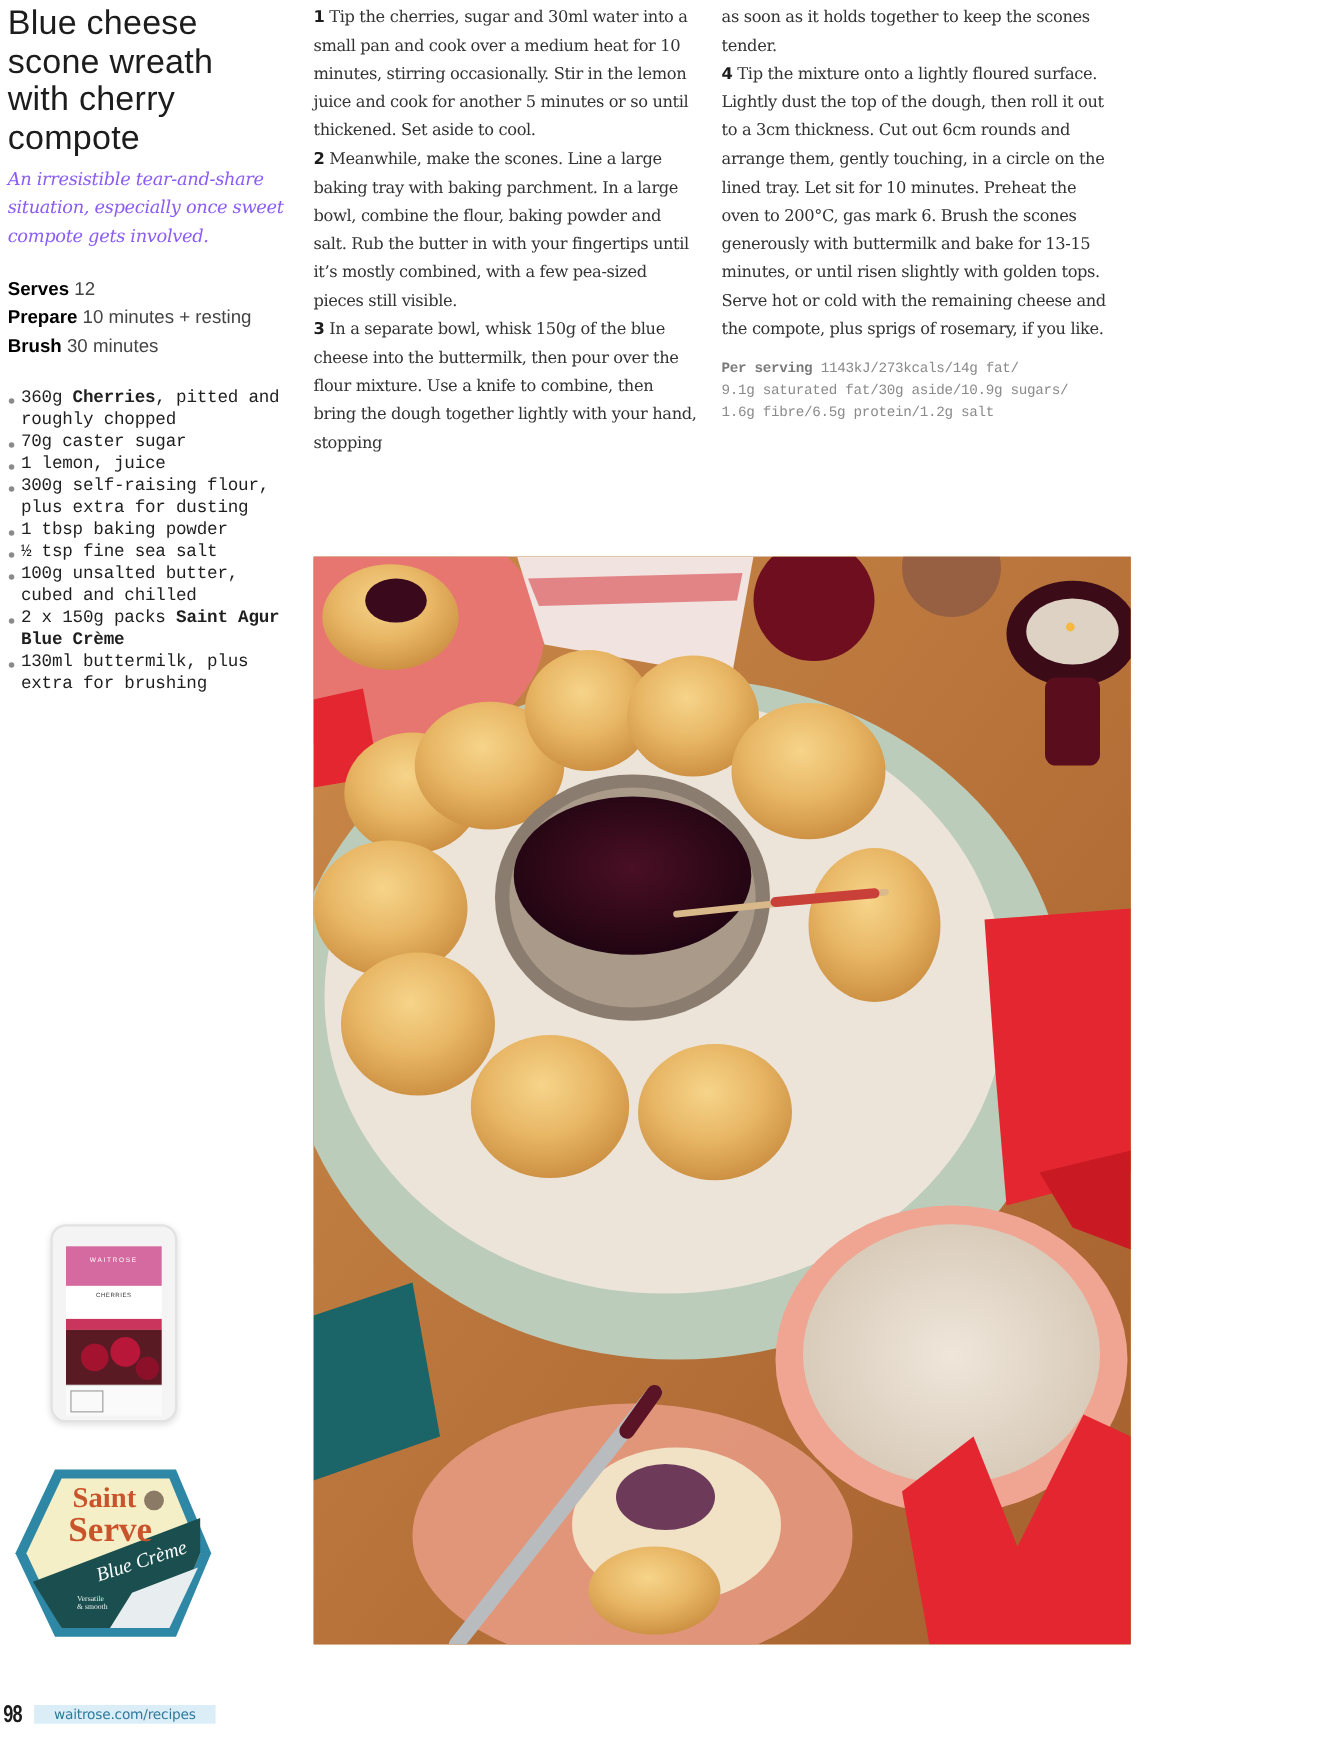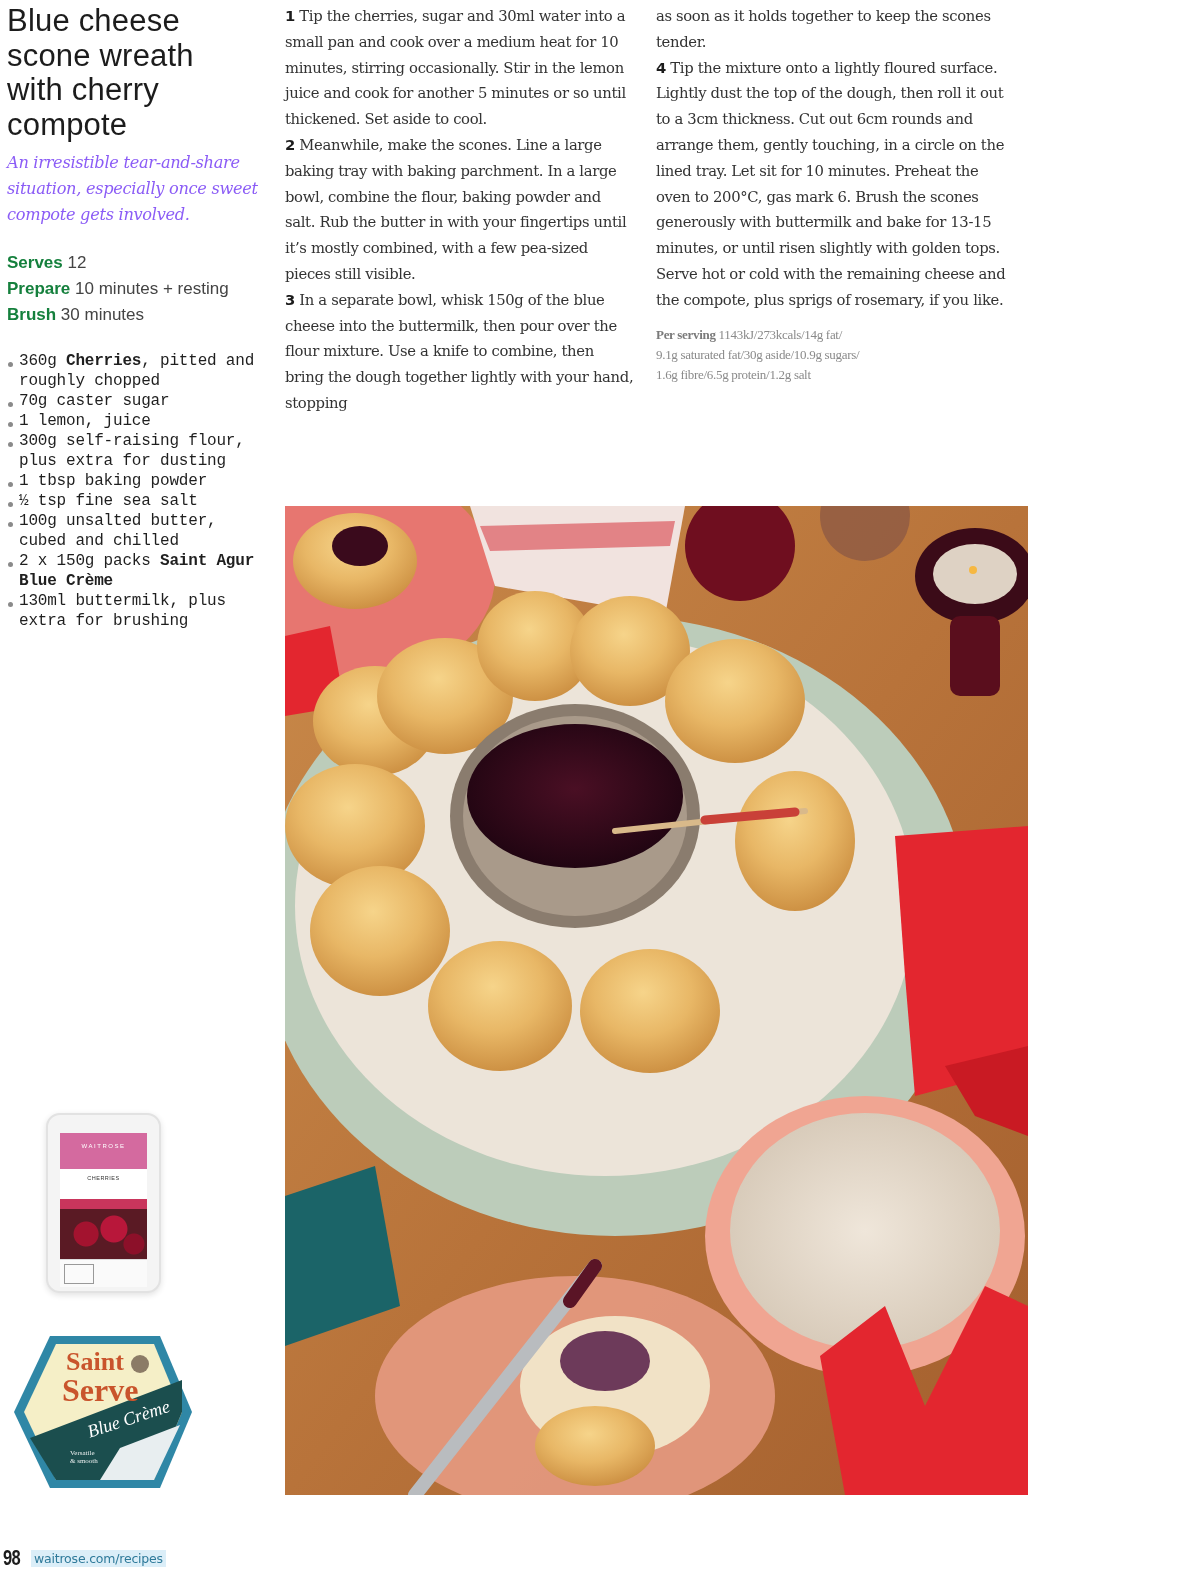--- a/index.html
+++ b/index.html
@@ -4,34 +4,34 @@
   <style>
     * { box-sizing: border-box; margin: 0; padding: 0; }
     html, body { width: 1200px; height: 1580px; background: #ffffff; overflow: hidden; }
     body { position: relative; color: #222; font-family: "DejaVu Sans", sans-serif; }
 
     .left-col { position: absolute; left: 7px; top: 4px; width: 265px; }
     .title { font-family: "Liberation Sans", sans-serif; font-weight: 400; font-size: 31px; line-height: 34.5px; color: #1c1c1c; letter-spacing: 0.2px; }
     .standfirst { margin-top: 8px; font-family: "DejaVu Serif", serif; font-style: italic; font-size: 16.2px; line-height: 26px; color: #8b5cf6; letter-spacing: -0.3px; }
 
     .meta { margin-top: 22px; font-family: "Liberation Sans", sans-serif; font-size: 17px; line-height: 26px; color: #333; }
-    .meta .row b { font-weight: 700; color: #15803d; }
+    .meta .row b { font-weight: 700; color: #000000; }
     .meta .row span.val { font-weight: 300; color: #444; }
 
     .ingredients { margin-top: 23px; list-style: none; font-family: Liberation Mono, monospace; font-size: 16px; line-height: 20px; color: #1f1f1f; }
     .ingredients li { position: relative; padding-left: 12px; letter-spacing: -0.2px; }
     .ingredients li::before { content: ""; position: absolute; left: 1px; top: 11px; width: 5px; height: 5px; border-radius: 50%; background: #8a8a8a; }
     .ingredients b { font-weight: 700; }
 
     .method-col { position: absolute; top: 3px; width: 350px; font-family: "DejaVu Serif", serif; font-size: 14.8px; line-height: 25.8px; color: #333; letter-spacing: -0.35px; }
     .method-col.c1 { left: 285px; }
     .method-col.c2 { left: 656px; }
     .method-col p b { font-family: "DejaVu Sans", sans-serif; font-weight: 700; color: #1c1c1c; }
 
-    .nutrition { margin-top: 12px; font-family: Liberation Serif, serif; font-size: 13px; line-height: 20px; color: #8a8a8a; letter-spacing: -0.3px; }
+    .nutrition { margin-top: 12px; font-family: Liberation Mono, monospace; font-size: 13px; line-height: 20px; color: #8a8a8a; letter-spacing: -0.3px; }
     .nutrition b { font-weight: 700; color: #7a7a7a; }
 
     .photo { position: absolute; left: 285px; top: 506px; width: 743px; height: 989px; overflow: hidden; background: #b5723b; }
 
     .pack-cherries { position: absolute; left: 46px; top: 1113px; width: 115px; height: 180px; border-radius: 14px; background: #f4f4f4; border: 2px solid #e2e2e2; box-shadow: 0 2px 6px rgba(0,0,0,0.12); overflow: hidden; }
     .pack-cherries .band { position: absolute; left: 12px; right: 12px; top: 18px; height: 36px; background: #d46a9f; color: #fff; font-family: "Liberation Sans", sans-serif; font-size: 6px; letter-spacing: 1.5px; text-align: center; padding-top: 10px; }
     .pack-cherries .lbl { position: absolute; left: 12px; right: 12px; top: 54px; height: 30px; background: #fff; font-family: "Liberation Sans", sans-serif; font-size: 5.5px; text-align: center; color: #333; padding-top: 6px; letter-spacing: 0.5px; }
     .pack-cherries .stripe { position: absolute; left: 12px; right: 12px; top: 84px; height: 10px; background: #c9355c; }
     .pack-cherries .fruit { position: absolute; left: 12px; right: 12px; top: 94px; height: 50px; background: radial-gradient(circle at 30% 50%, #a3132f 0 12px, transparent 13px), radial-gradient(circle at 62% 40%, #b8173a 0 13px, transparent 14px), radial-gradient(circle at 85% 70%, #8c1029 0 10px, transparent 11px), #5a1a24; }
     .pack-cherries .info { position: absolute; left: 12px; right: 12px; top: 144px; height: 28px; background: #fafafa; border-top: 1px solid #ddd; }
@@ -39,21 +39,21 @@
 
     .pack-agur { position: absolute; left: 10px; top: 1330px; width: 185px; height: 165px; }
     .brand-logo { position: absolute; left: 56px; top: 18px; font-family: "Liberation Serif", serif; font-weight: 700; color: #c9542c; line-height: 28px; }
     .brand-logo .s1 { font-size: 26px; display: block; }
     .brand-logo .s2 { font-size: 32px; display: block; margin-left: -4px; }
     .brand-sub { position: absolute; left: 78px; top: 92px; font-family: "Liberation Serif", serif; font-style: italic; color: #fff; font-size: 18px; transform: rotate(-18deg); transform-origin: left center; }
     .brand-tag { position: absolute; left: 36px; top: 119px; font-family: "Liberation Serif", serif; color: #e8eeee; font-size: 7px; line-height: 8px; margin-left: 24px; }
 
     .footer { position: absolute; left: 3px; top: 1545px; display: flex; align-items: center; gap: 6px; }
     .page-num { font-family: "Liberation Sans", sans-serif; font-weight: 700; font-size: 22px; letter-spacing: -1px; color: #1c1c1c; transform: scaleX(0.75); transform-origin: left; display: inline-block; width: 22px; }
-    .site-link { font-family: "DejaVu Sans", sans-serif; font-size: 12.5px; color: #2f7a9a; background: #dbeef8; padding: 1px 3px; letter-spacing: -0.2px; text-decoration: none; }
+    .site-link { font-family: "DejaVu Sans", sans-serif; font-size: 12.5px; color: #2f7a9a; background: #dbeef8; padding: 1px 18px; letter-spacing: -0.2px; text-decoration: none; }
   </style>
 </head>
 <body>
 
 <div class="left-col">
   <h1 class="title">
     <span>Blue cheese</span><br>
     <span>scone wreath</span><br>
     <span>with cherry</span><br>
     <span>compote</span>

